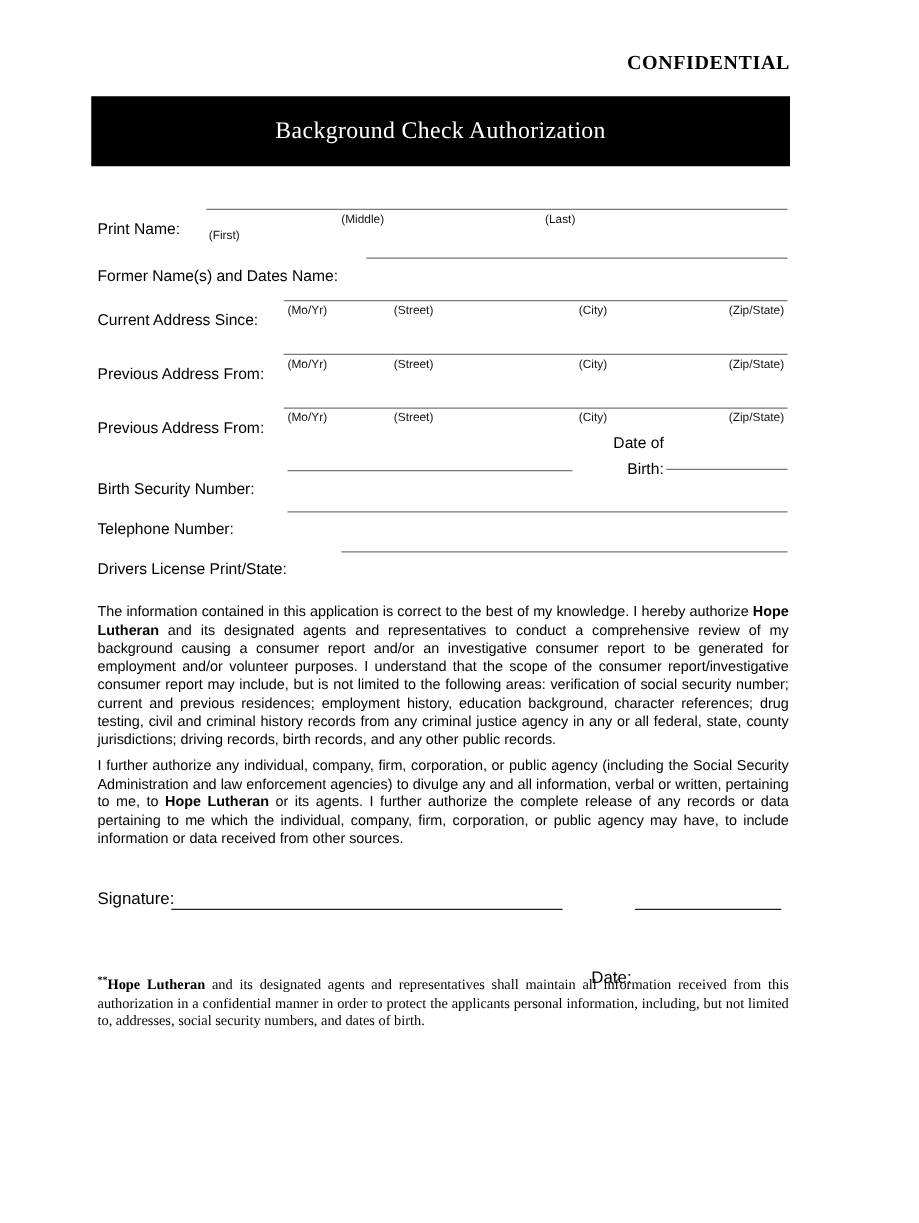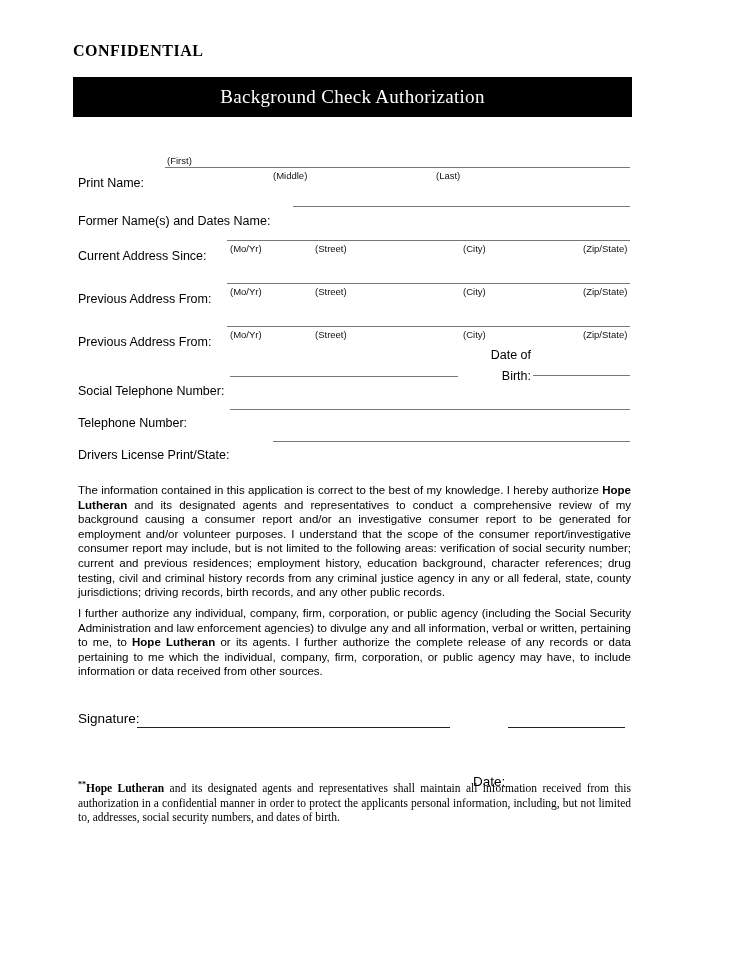--- a/index.html
+++ b/index.html
@@ -3,26 +3,26 @@
 <meta charset="utf-8">
 <style>
   html,body{margin:0;padding:0;}
   body{
     width:735px;height:978px;background:#ffffff;position:relative;
     font-family:"Liberation Sans","DejaVu Sans",sans-serif;color:#000;
     overflow:hidden;
   }
   .abs{position:absolute;}
   .conf{
-    top:42px;left:73px;width:559px;text-align:left;
+    top:42px;left:73px;width:559px;text-align:right;
     font-family:"Liberation Serif","DejaVu Serif",serif;
     font-weight:bold;font-size:16px;letter-spacing:.5px;
   }
   .titlebar{
-    top:77px;left:73px;width:559px;height:40px;background:#000000;
+    top:77px;left:73px;width:559px;height:56px;background:#000000;
     display:flex;align-items:center;justify-content:center;
   }
   .titlebar span{
     font-family:"Liberation Serif","DejaVu Serif",serif;
     color:#ffffff;font-size:19px;letter-spacing:.3px;
   }
   .label{font-size:12.5px;line-height:1;white-space:nowrap;margin-top:22px;}
   .siglabel{font-size:13.5px;line-height:1;white-space:nowrap;}
   .sub{font-size:9.5px;line-height:1;color:#111;white-space:nowrap;}
   .fline{border-bottom:1px solid #777;height:0;}
@@ -37,21 +37,21 @@
 </head>
 <body>
 
 <div class="abs conf">CONFIDENTIAL</div>
 <div class="abs titlebar">
   <span>Background Check Authorization</span>
 </div>
 
 <span class="abs label" style="left:78px;top:155px;">Print Name:</span>
 <div class="abs fline" style="left:165px;top:167px;width:465px;"></div>
-<span class="abs sub" style="left:167px;top:156px;">(First)</span>
+<span class="abs sub" style="left:167px;top:184px;">(First)</span>
 <span class="abs sub" style="left:273px;top:171px;">(Middle)</span>
 <span class="abs sub" style="left:393px;top:171px;padding-left:43px;">(Last)</span>
 
 <span class="abs label" style="left:78px;top:193px;">Former Name(s) and Dates Name:</span>
 <div class="abs fline" style="left:293px;top:206px;width:337px;"></div>
 
 <span class="abs label" style="left:78px;top:228px;">Current Address Since:</span>
 <div class="abs fline" style="left:227px;top:240px;width:403px;"></div>
 <span class="abs sub" style="left:230px;top:244px;">(Mo/Yr)</span>
 <span class="abs sub" style="left:315px;top:244px;">(Street)</span>
@@ -71,21 +71,21 @@
 <span class="abs sub" style="left:315px;top:330px;">(Street)</span>
 <span class="abs sub" style="left:463px;top:330px;">(City)</span>
 <span class="abs sub" style="left:583px;top:330px;">(Zip/State)</span>
 
 <div class="abs" style="left:440px;top:345px;width:91px;text-align:right;">
   <span class="label">Date of</span><br>
   <span class="label" style="position:relative;top:3px;">Birth:</span>
 </div>
 <div class="abs fline" style="left:533px;top:375px;width:97px;"></div>
 
-<span class="abs label" style="left:78px;top:363px;">Social Telephone Number:</span>
+<span class="abs label" style="left:78px;top:363px;">Birth Security Number:</span>
 <div class="abs fline" style="left:230px;top:376px;width:228px;"></div>
 
 <span class="abs label" style="left:78px;top:395px;">Telephone Number:</span>
 <div class="abs fline" style="left:230px;top:409px;width:400px;"></div>
 
 <span class="abs label" style="left:78px;top:427px;">Drivers License Print/State:</span>
 <div class="abs fline" style="left:273px;top:441px;width:357px;"></div>
 
 <div class="abs para" style="top:483px;">
   <span>The information contained in this application is correct to the best of my knowledge.  I hereby authorize </span><span class="b">Hope Lutheran</span><span> and its designated agents and representatives to conduct a comprehensive review of my background causing a consumer report and/or an investigative consumer report to be generated for employment and/or volunteer purposes.  I understand that the scope of the consumer report/investigative consumer report may include, but is not limited to the following areas: verification of social security number; current and previous residences; employment history, education background, character references; drug testing, civil and criminal history records from any criminal justice agency in any or all federal, state, county jurisdictions; driving records, birth records, and any other public records.</span>

